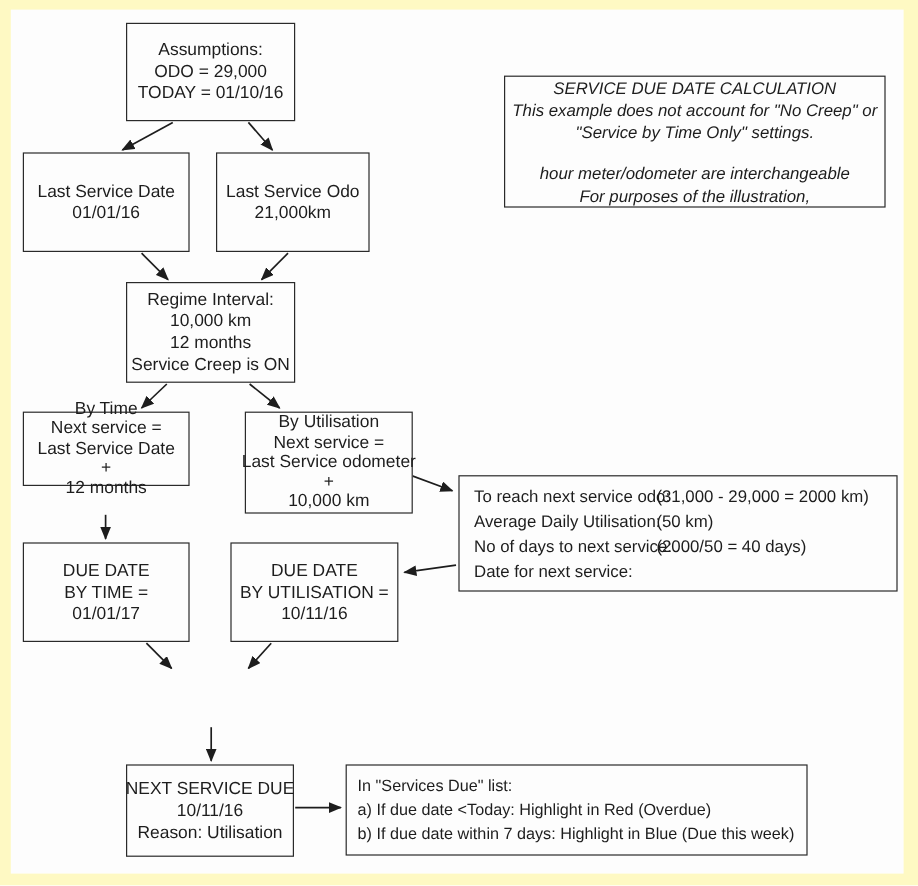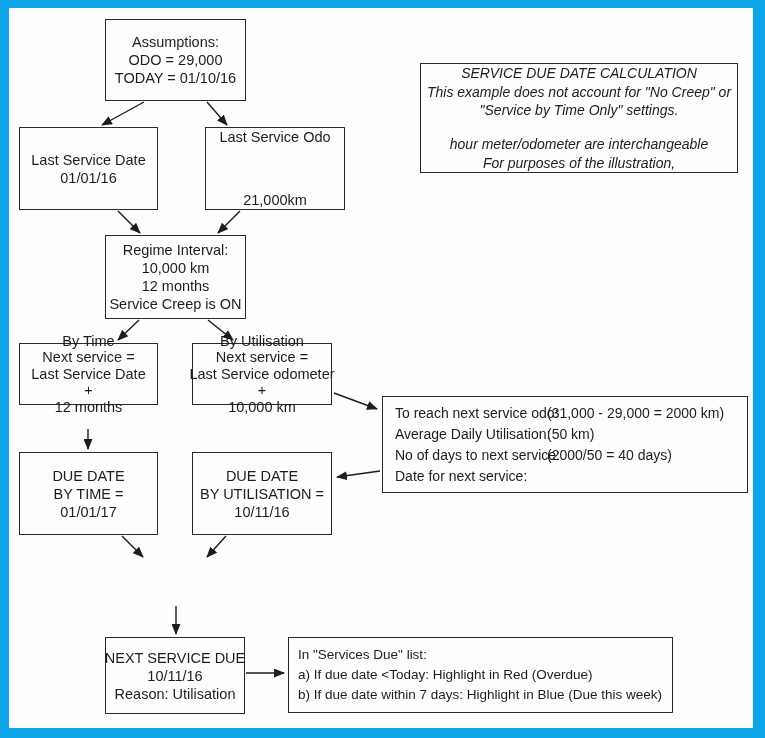--- a/index.html
+++ b/index.html
@@ -1,20 +1,20 @@
 <!DOCTYPE html>
 <html><head>
 <meta charset="utf-8">
 <style>
   * { margin:0; padding:0; box-sizing:border-box; }
   html,body { background:#ffffff; }
   #frame {
     position:relative;
     width:765px; height:738px;
-    background:#0ea5e9;
+    background:#fef9c3;
     font-family:"Liberation Sans", sans-serif;
     color:#1d1d1d;
     overflow:hidden;
   }
   #canvas {
     position:absolute;
     left:9px; top:8px; right:12px; bottom:10px;
     background:#fdfdfd;
   }
   #arrow-layer {
@@ -33,24 +33,24 @@
     text-align:center;
     font-size:14.5px;
     line-height:18px;
   }
   .box .ln { white-space:nowrap; }
   
   #assumptions        { left:105px; top:19px;  width:141px; height:82px; }
   #info-box           { left:392px; top:63px;  width:318px; height:110px;
                         font-style:italic; font-size:14px; line-height:18.5px;margin-left:28px; }
   #last-service-date  { left:19px;  top:127px; width:139px; height:83px; }
-  #last-service-odo   { left:205px; top:127px; width:140px; height:83px;justify-content:space-between; }
+  #last-service-odo   { left:180px; top:127px; width:128px; height:83px; }
   #regime-interval    { left:105px; top:235px; width:141px; height:84px; }
   #by-time            { left:19px;  top:343px; width:139px; height:62px; line-height:16.5px; }
-  #by-utilisation     { left:192px; top:343px; width:140px; height:62px; line-height:16.5px; }
+  #by-utilisation     { left:204px; top:343px; width:140px; height:85px; line-height:16.5px; }
   #calc-box           { left:382px; top:396px; width:366px; height:97px;
                         align-items:flex-start; text-align:left;
                         font-size:14px; line-height:21px; padding-left:12px; }
   #due-date-by-time   { left:19px;  top:452px; width:139px; height:83px; }
   #due-date-by-utilisation { left:192px; top:452px; width:140px; height:83px; }
   #which-method       { left:105px; top:560px; width:142px; height:45px; }
   #next-service-due   { left:105px; top:637px; width:140px; height:77px; }
   #services-due       { left:288px; top:637px; width:385px; height:76px;
                         align-items:flex-start; text-align:left;
                         font-size:13.5px; line-height:20px; padding-left:9px; }

